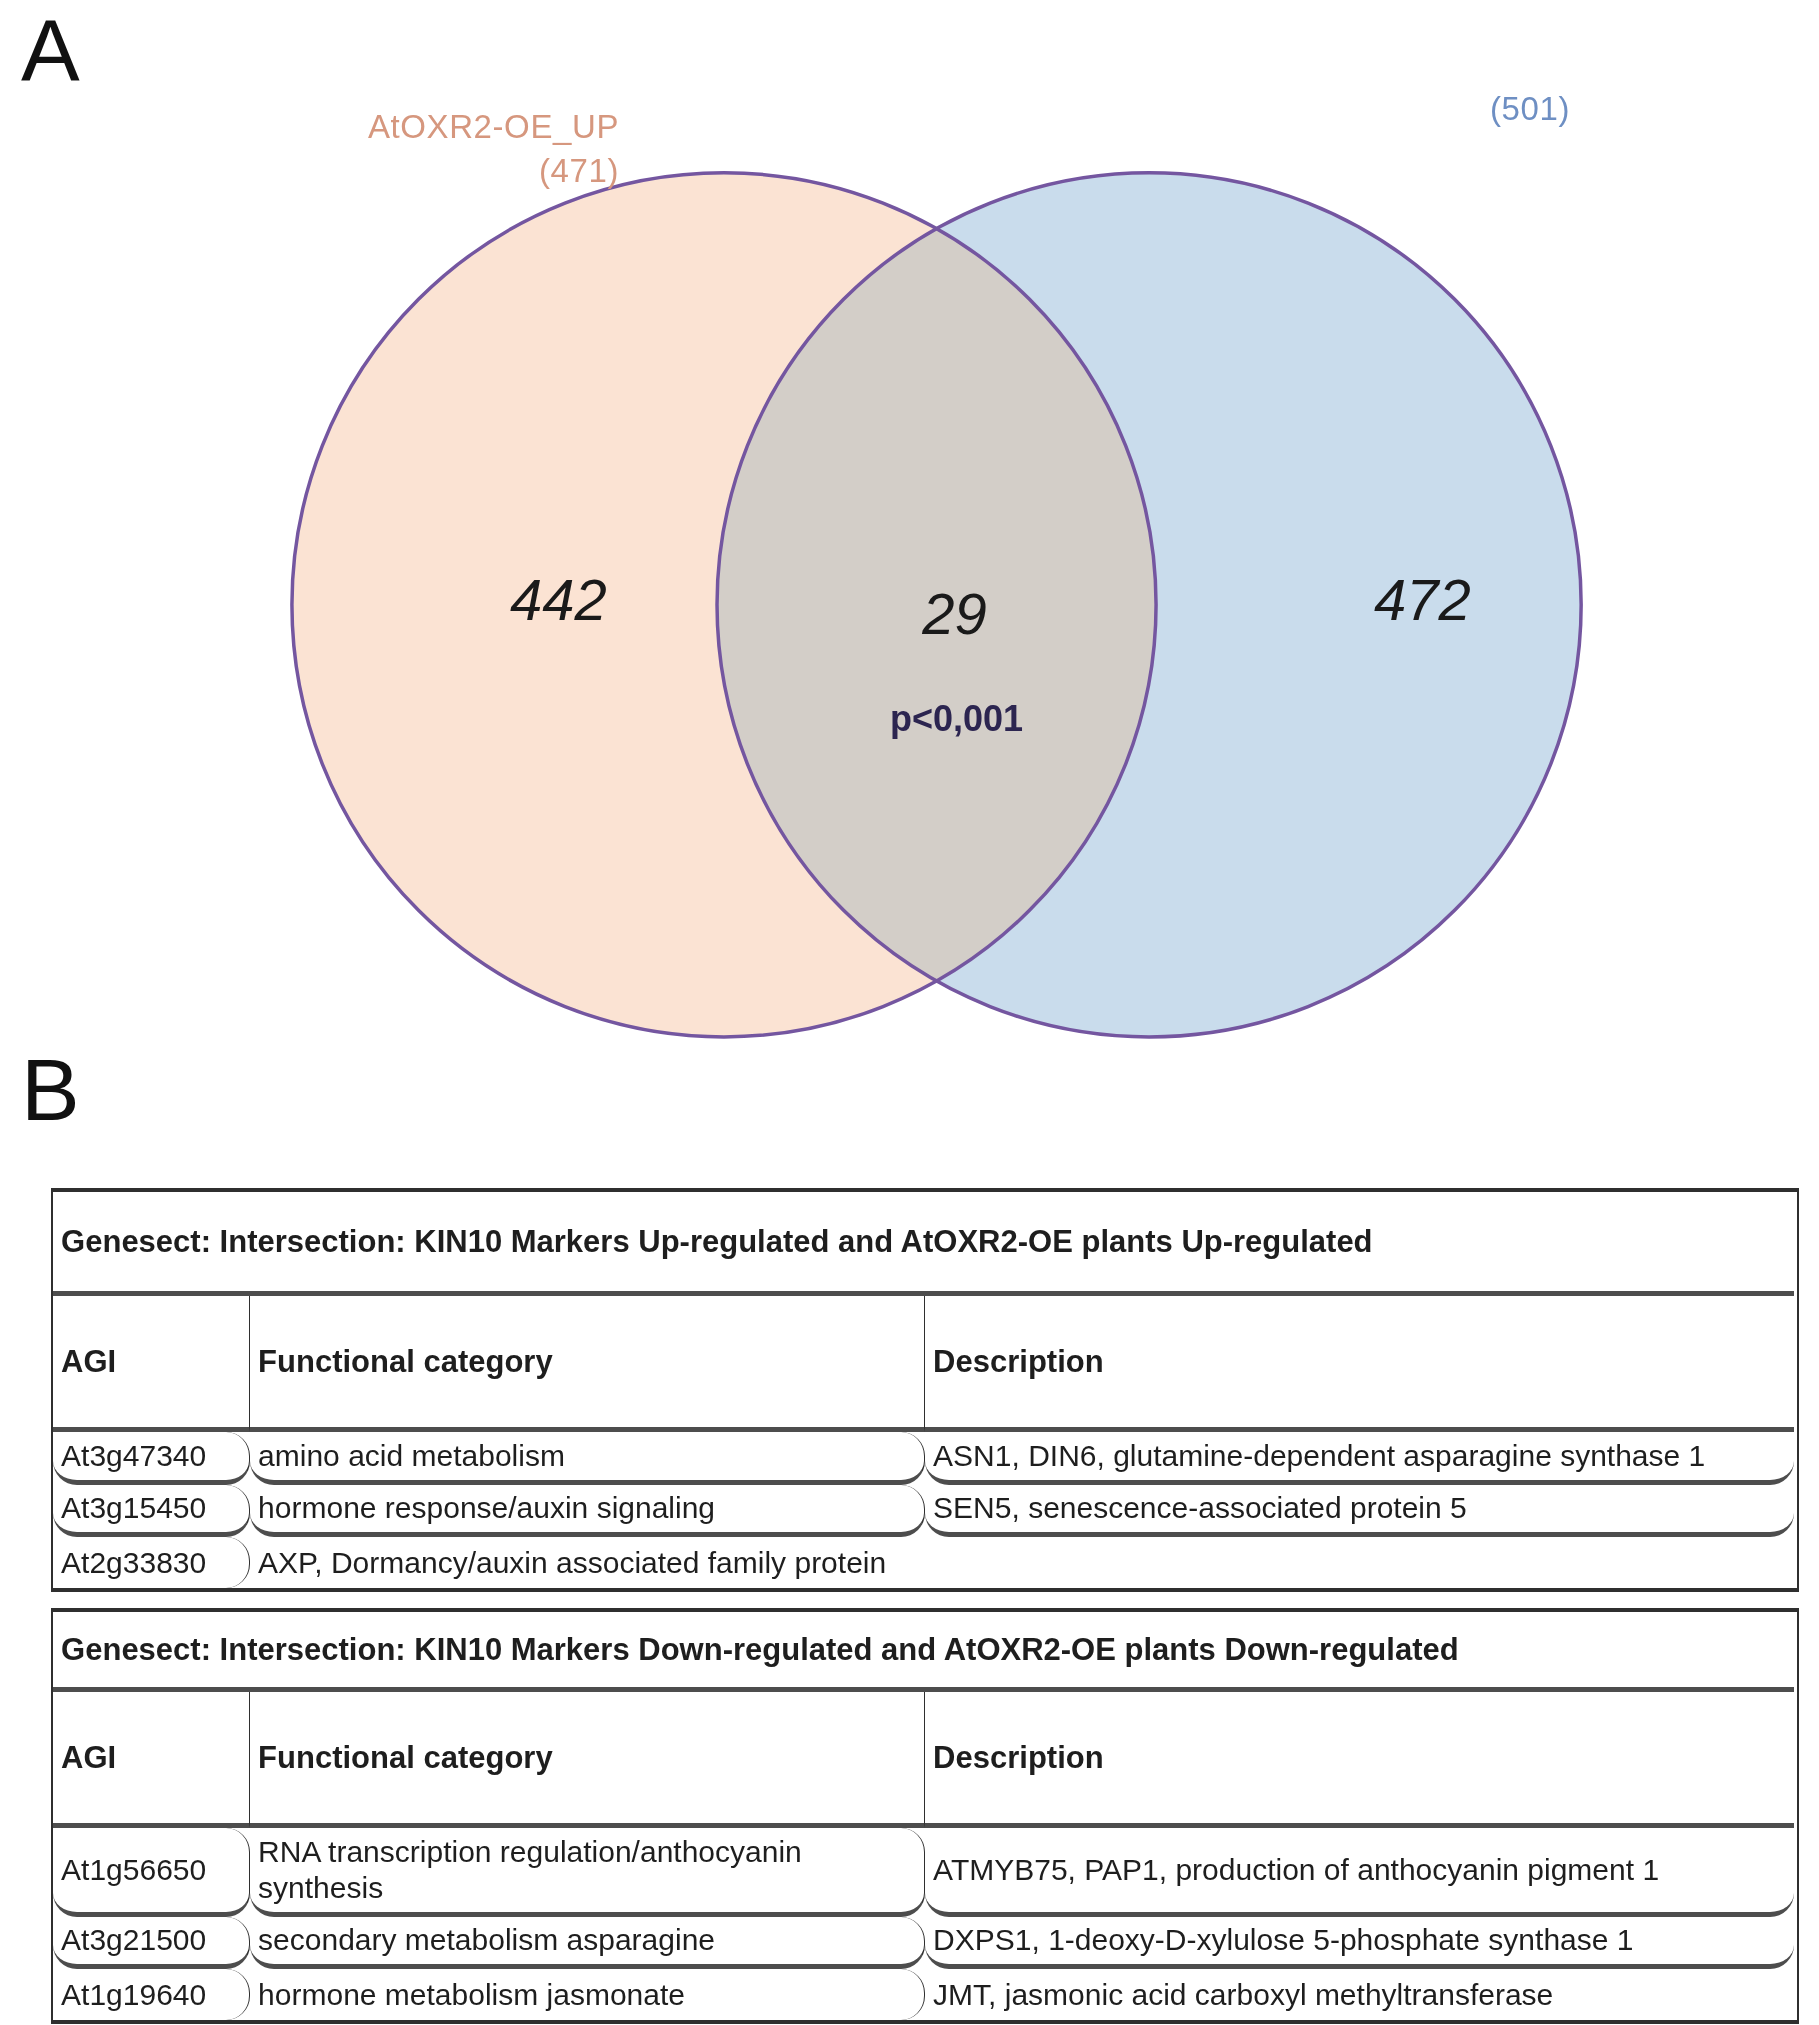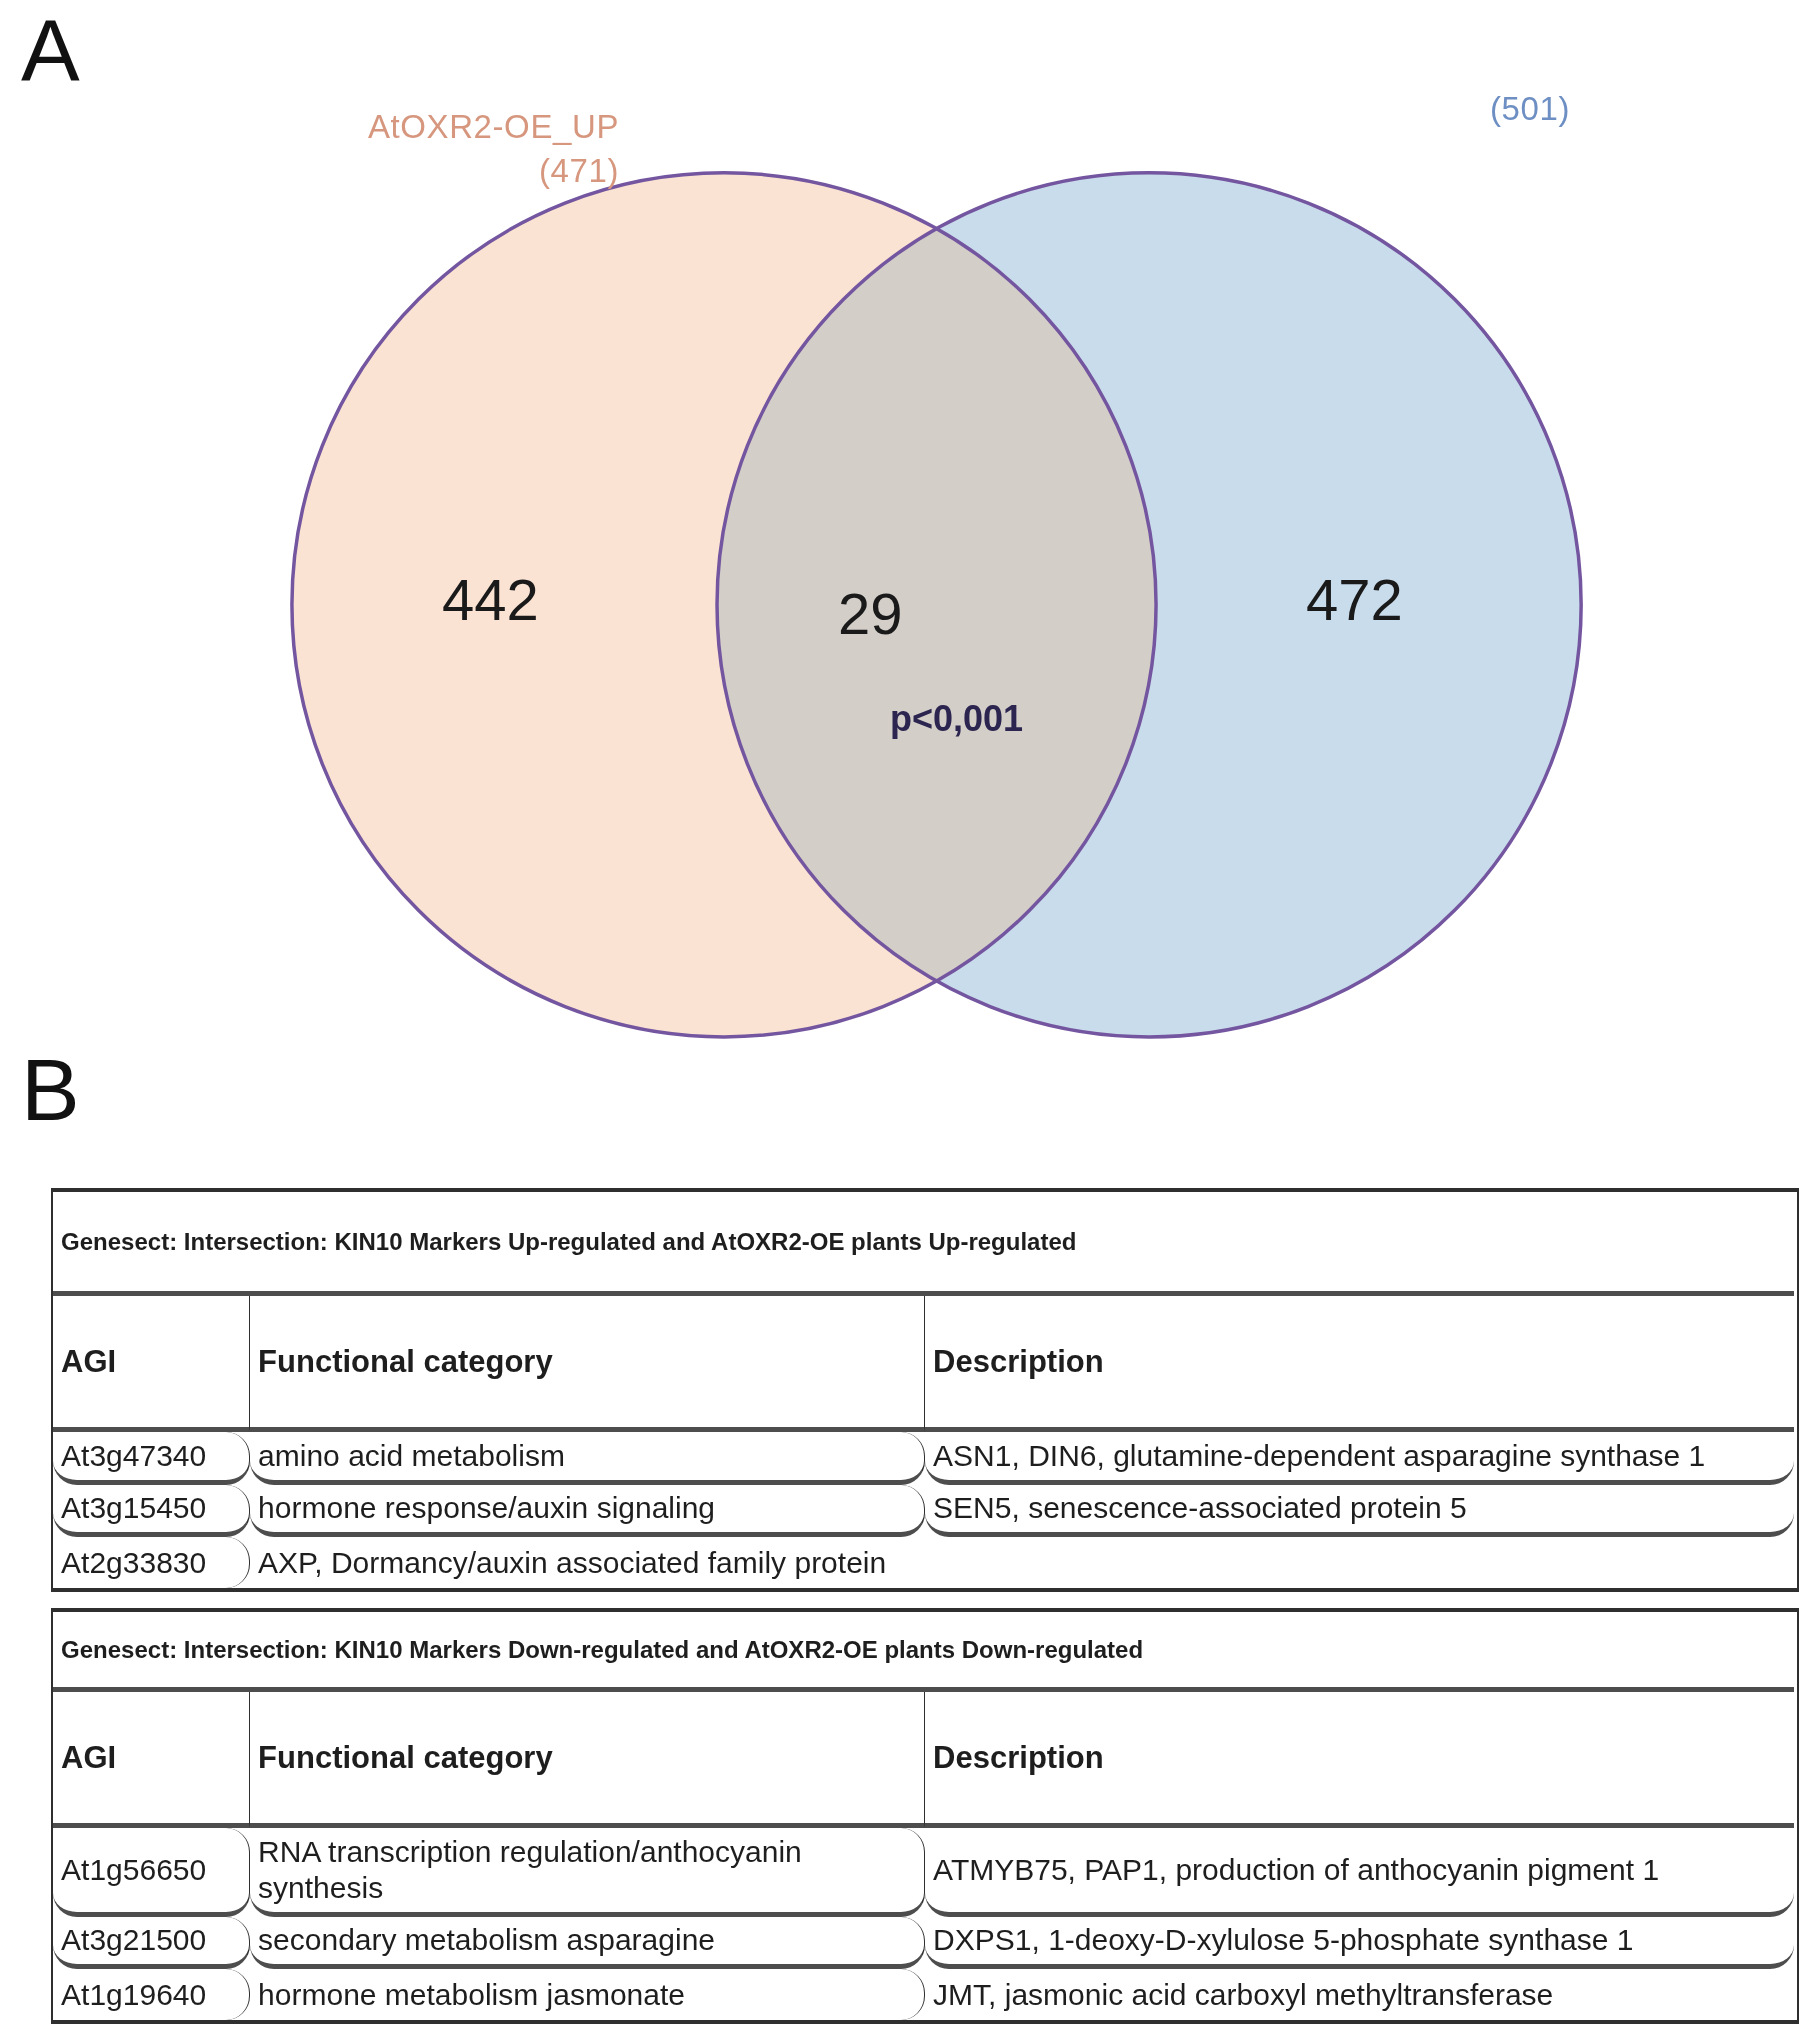--- a/index.html
+++ b/index.html
@@ -22,22 +22,22 @@
   #venn-svg { position:absolute; left:0; top:0; }
 
   .venn-label {
     position:absolute; width:407px; text-align:right;
     font-size:33px; line-height:44px; font-weight:400; letter-spacing:0.6px;
   }
   #venn-label-left  { left:212px;  top:105px; color:#d6977e; }
   #venn-label-right { left:1163px; top:87px; color:#6e8fc3; }
 
   .venn-count {
-    position:absolute; width:233px; 
-    font-size:58px; line-height:70px; color:#1a1a1a;
+    position:absolute; width:233px; text-align:center;
+    font-size:58px; line-height:70px; color:#1a1a1a;font-style:italic;
   }
   #count-left   { left:442px;  top:565px; }
   #count-mid    { left:838px; top:579px; }
   #count-right  { left:1306px; top:565px; }
 
   #venn-pvalue {
     position:absolute; left:811px; top:698px; width:291px; text-align:center;
     font-size:36px; line-height:41px; font-weight:700; color:#2c2550;
   }
 
@@ -59,21 +59,21 @@
     border-bottom:5.2px solid #4d4d4d;
     display:flex; align-items:center;
     padding:5.8px 9.3px 5.8px 8.1px;
     font-size:30px; line-height:36px; color:#1e1e1e;
   }
   .cell.last-col { border-right:none; }
   .cell.last-row { border-bottom:none; }
 
   .title-cell {
     grid-column:1 / -1;
-    font-weight:700; font-size:24px;
+    font-weight:700; font-size:31px;
     border-right:none;
   }
   #table-up   .title-cell { height:104px; }
   #table-down .title-cell { height:80px; }
 
   .header-cell { font-weight:700; font-size:31px; height:136px; }
   .data-cell   { min-height:51px;border-radius:24px; }
 </style>
 </head>
 <body>

